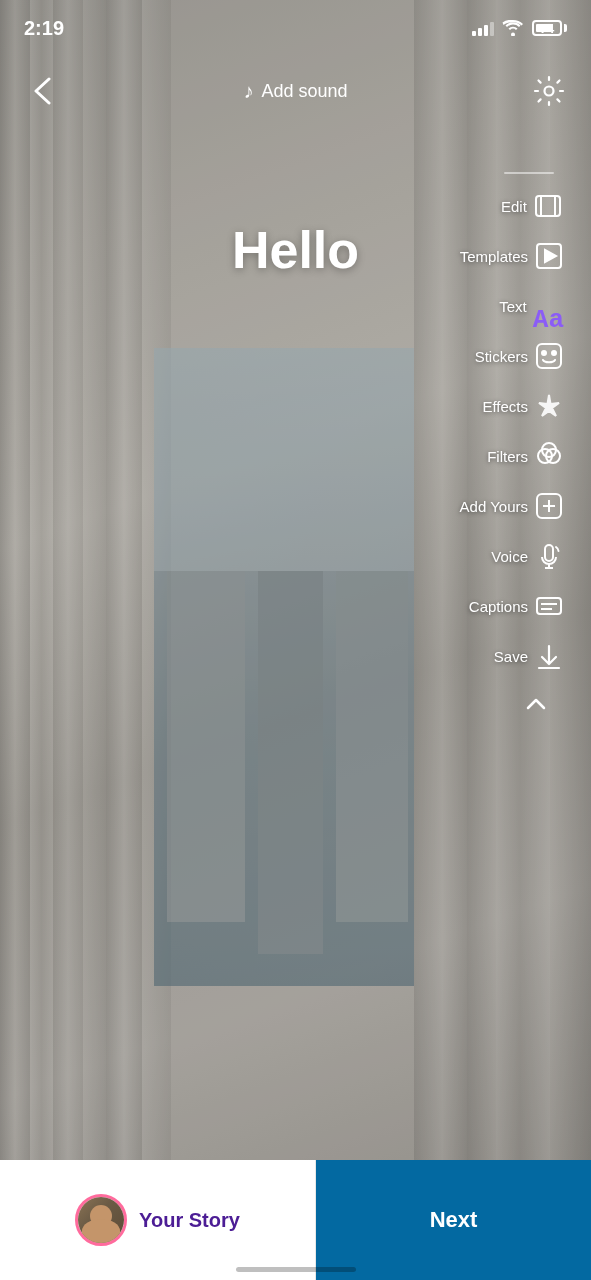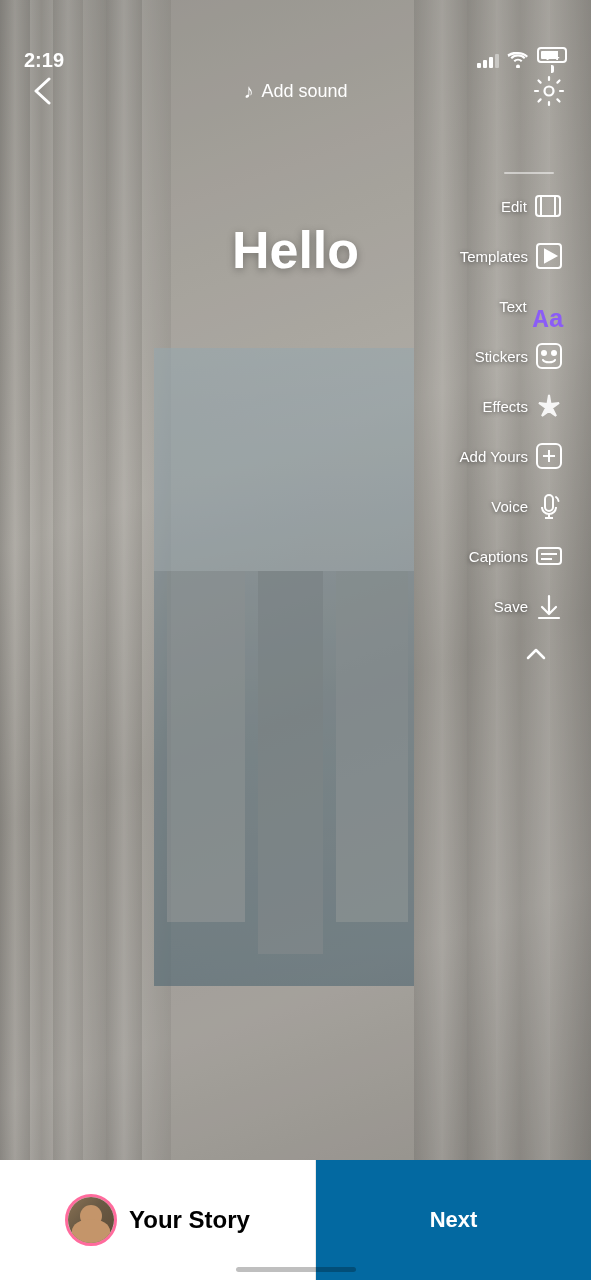--- a/index.html
+++ b/index.html
@@ -20,21 +20,20 @@
       top: 0;
       left: 0;
       width: 100%;
       height: 56px;
       z-index: 100;
       display: flex;
       align-items: center;
       justify-content: space-between;
       padding: 12px 24px;
       color: #fff;
-      margin-top: 32px;
     }
 
     .status-time {
       font-size: 20px;
       font-weight: 600;
     }
 
     .status-icons {
       display: flex;
       align-items: center;
@@ -56,21 +55,20 @@
     .signal-bars span:nth-child(1) { height: 5px; }
     .signal-bars span:nth-child(2) { height: 8px; }
     .signal-bars span:nth-child(3) { height: 11px; }
     .signal-bars span:nth-child(4) { height: 14px; opacity: 0.4; }
 
     
     .battery {
       display: flex;
       align-items: center;
       gap: 2px;
-      flex-direction: column;
     }
     .battery-body {
       width: 30px;
       height: 16px;
       border: 2px solid #fff;
       border-radius: 4px;
       position: relative;
       display: flex;
       align-items: center;
       padding: 2px;
@@ -347,23 +345,23 @@
       height: 24px;
       background: #c4956a;
       border-radius: 50% 50% 0 0;
       position: absolute;
       bottom: 0;
       left: 50%;
       transform: translateX(-50%);
     }
 
     .your-story-label {
-      font-size: 24px;
+      font-size: 20px;
       font-weight: 600;
-      color: #000000;
+      color: #4c1d95;
     }
 
     .next-btn {
       flex: 1;
       height: 100%;
       background: #0369a1;
       display: flex;
       align-items: center;
       justify-content: center;
       cursor: pointer;
@@ -507,20 +505,30 @@
 
   <div class="toolbar-item">
     <span class="toolbar-label">Effects</span>
     <div class="toolbar-icon">
       <svg width="30" height="30" viewBox="0 0 30 30" fill="none" stroke="white" stroke-width="2">
         <path d="M15 4L16.5 13L25 12L18 17L22 25L15 20L8 25L12 17L5 12L13.5 13Z" stroke="white" fill="white" opacity="0.9"></path>
       </svg>
     </div>
   </div>
 
+  <div class="toolbar-item">
+    <span class="toolbar-label">Filters</span>
+    <div class="toolbar-icon">
+      <svg width="30" height="30" viewBox="0 0 30 30" fill="none" stroke="white" stroke-width="2">
+        <circle cx="11" cy="15" r="7"></circle>
+        <circle cx="19" cy="15" r="7"></circle>
+        <circle cx="15" cy="9" r="7"></circle>
+      </svg>
+    </div>
+  </div>
 
   <div class="toolbar-item">
     <span class="toolbar-label">Add Yours</span>
     <div class="toolbar-icon">
       <svg width="30" height="30" viewBox="0 0 30 30" fill="none" stroke="white" stroke-width="2">
         <rect x="3" y="3" width="24" height="24" rx="5"></rect>
         <line x1="15" y1="9" x2="15" y2="21"></line>
         <line x1="9" y1="15" x2="21" y2="15"></line>
       </svg>
     </div>

